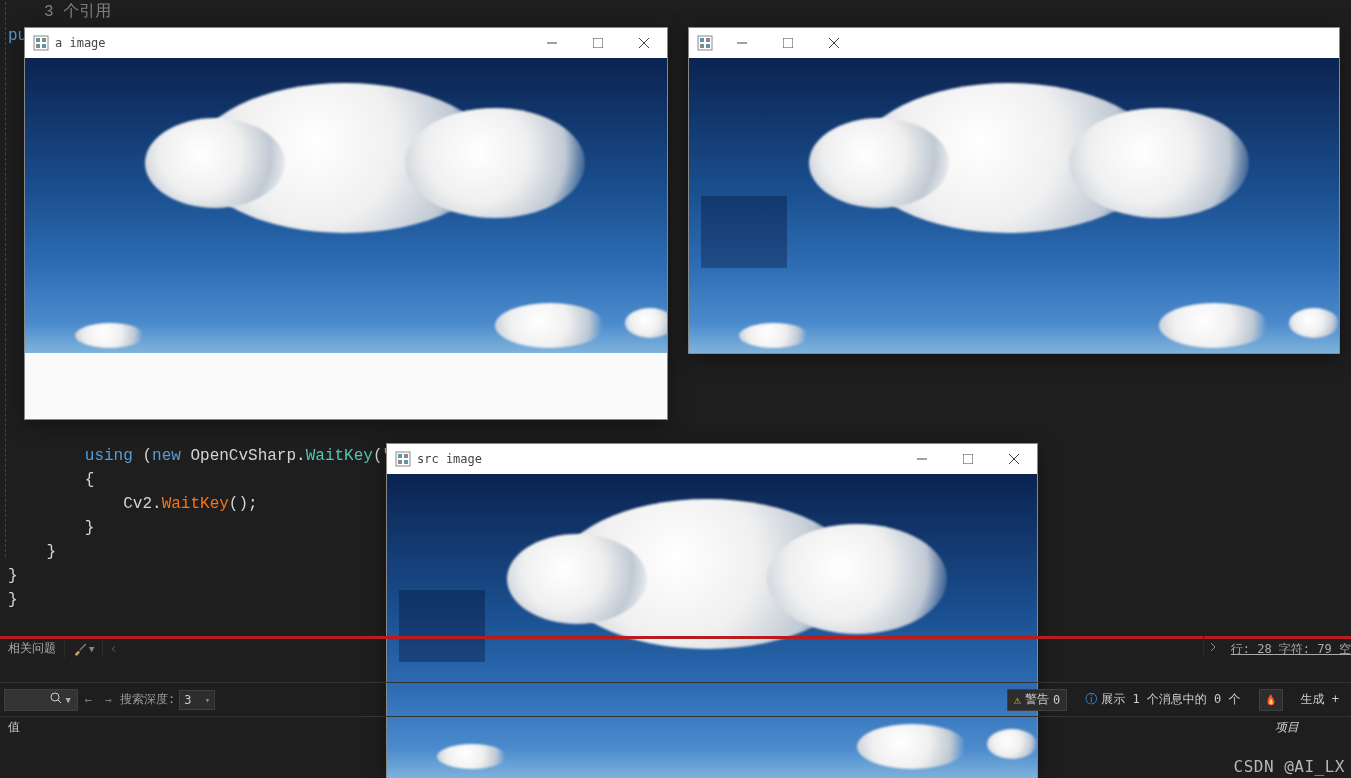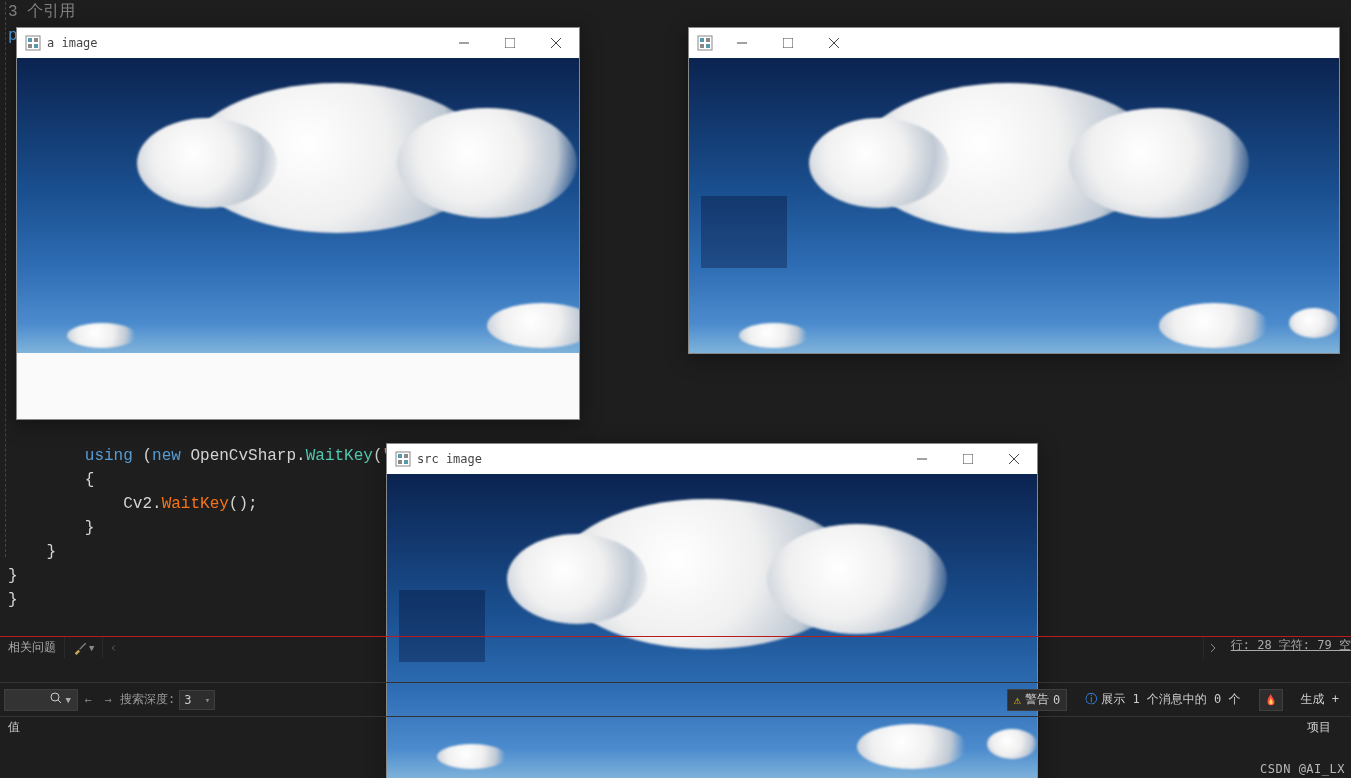--- a/index.html
+++ b/index.html
@@ -4,79 +4,79 @@
 <style>
   * { margin:0; padding:0; box-sizing:border-box; }
   body { width:1351px; height:778px; background:#1e1e1e; font-family:"Segoe UI",Consolas,monospace; overflow:hidden; position:relative; color:#cccccc; font-size:13px; }
   .code-area { position:absolute; left:0; top:0; width:1351px; height:635px; font-family:Consolas,"Courier New",monospace; font-size:16px; line-height:24px; padding-left:8px; }
   .code-area span { white-space:pre; }
   .kw-blue { color:#569cd6; }
   .kw-green { color:#4ec9b0; }
   .kw-orange { color:#ce9178; }
   .kw-yellow { color:#f97316; }
   .kw-plain { color:#d4d4d4; }
-  .kw-gray { color:#808080; }
+  .kw-gray { color:#808080;margin-left:36px; }
 
   .win { position:absolute; background:#fff; box-shadow:0 4px 20px rgba(0,0,0,.4); border:1px solid #888; }
   .titlebar { height:30px; display:flex; align-items:center; padding-left:8px; background:#fff; color:#444; font-size:12px; }
   .titlebar .icon { width:16px; height:16px; margin-right:6px; display:inline-block; }
   .titlebar .title { flex:1; }
   .titlebar .ctrls { display:flex; }
   .titlebar .ctrl { width:46px; height:30px; display:flex; align-items:center; justify-content:center; color:#555; font-size:11px; }
   .titlebar .ctrl svg { width:10px; height:10px; }
   .content { width:100%; background:#1a3d6b; position:relative; overflow:hidden; }
   .sky { width:100%; height:100%; background:linear-gradient(180deg,#0b2350 0%,#1a4f8f 45%,#2d6cb3 70%,#4b8bcd 90%,#7fb3db 100%); position:relative; }
   .cloud { position:absolute; background:radial-gradient(circle at 40% 40%,#ffffff,#f0f0f0 40%,#c0c9d4 70%,rgba(255,255,255,0) 90%); border-radius:50%; filter:blur(1px); }
   .overlay-sq { position:absolute; background:rgba(0,0,30,.3); }
 
   
-  .panel1 { position:absolute; left:0; top:636px; width:1351px; height:22px; border-top:1px solid #b91c1c; display:flex; align-items:flex-start; font-size:12px; color:#aaa; }
+  .panel1 { position:absolute; left:0; top:636px; width:1351px; height:22px; border-top:3px solid #b91c1c; display:flex; align-items:flex-end; font-size:12px; color:#aaa; }
   .panel1 .seg { padding:0 8px; display:flex; align-items:center; height:100%; border-right:1px solid #2a2a2a; }
   .panel1 .scrollctrl { display:flex; align-items:center; margin-left:auto; }
   .panel1 .arrow { width:20px; height:22px; display:flex; align-items:center; justify-content:center; border-left:1px solid #2a2a2a; }
   .panel1 .right { margin-left:8px; white-space:nowrap;text-decoration:underline; }
 
   .panel2 { position:absolute; left:0; top:682px; width:1351px; height:34px; border-top:1px solid #333; display:flex; align-items:center; font-size:12px; color:#ccc; }
   .panel2 .searchbox { width:74px; height:22px; margin-left:4px; border:1px solid #3f3f3f; background:#333; display:flex; align-items:center; justify-content:flex-end; padding:0 6px; }
   .panel2 .nav { width:20px; height:22px; display:flex; align-items:center; justify-content:center; color:#777; }
   .panel2 .depth { margin-left:2px; color:#999; }
   .panel2 .depthsel { width:36px; height:20px; background:#2d2d2d; border:1px solid #3f3f3f; margin-left:4px; display:flex; align-items:center; padding:0 4px; }
   .panel2 .right { margin-left:auto; display:flex; align-items:center; gap:12px; padding-right:6px; }
   .panel2 .chip { display:flex; align-items:center; gap:4px; padding:0 6px; height:22px; }
   .panel2 .chip.box { border:1px solid #3f3f3f; background:#2d2d2d; }
   .icn-warn { color:#ffcc00; }
   .icn-info { color:#3794ff; }
   .icn-flame { width:14px; height:14px; }
 
   .panel3 { position:absolute; left:0; top:716px; width:1351px; height:22px; border-top:1px solid #333; display:flex; align-items:center; font-size:12px; color:#ccc; }
   .panel3 .col1 { width:175px; padding-left:8px; }
-  .panel3 .right { margin-left:auto; padding-right:20px; }
-
-  .watermark { position:absolute; right:6px; bottom:2px; font-size:12px; color:#b7b7b7; letter-spacing:.5px; }
+  .panel3 .right { margin-left:auto; padding-right:52px;font-style:italic; }
+
+  .watermark { position:absolute; right:6px; bottom:2px; font-size:16px; color:#b7b7b7; letter-spacing:.5px; }
 
   .bracket-guide { position:absolute; left:5px; top:2px; width:2px; height:555px; border-left:1px dashed #444; }
 </style>
 </head>
 <body>
 
 <div class="code-area">
   <div class="bracket-guide"></div>
   <div><span class="kw-gray">3 个引用</span></div>
   <div><span class="kw-blue">public partial class </span><span class="kw-green">Form1 </span><span class="kw-plain">: </span><span class="kw-green">Form</span></div>
   <div style="height:396px"></div>
   <div><span class="kw-blue">        using </span><span class="kw-plain">(</span><span class="kw-blue">new </span><span class="kw-plain">OpenCvSharp</span><span class="kw-plain">.</span><span class="kw-green">WaitKey</span><span class="kw-plain">(</span><span class="kw-orange">"src image"</span><span class="kw-plain">, srcPic))</span></div>
   <div><span class="kw-plain">        {</span></div>
   <div><span class="kw-plain">            Cv2.</span><span class="kw-yellow">WaitKey</span><span class="kw-plain">();</span></div>
   <div><span class="kw-plain">        }</span></div>
   <div><span class="kw-plain">    }</span></div>
   <div><span class="kw-plain">}</span></div>
   <div><span class="kw-plain">}</span></div>
 </div>
 
-<div class="win" style="left:16px; top:27px; width:564px;">
+<div class="win" style="left:24px; top:27px; width:644px;">
   <div class="titlebar">
     <span class="icon"><svg viewBox="0 0 16 16">
           <rect x="1" y="1" width="14" height="14" fill="none" stroke="#888"></rect>
           <rect x="3" y="3" width="4" height="4" fill="#59a"></rect>
           <rect x="9" y="3" width="4" height="4" fill="#888"></rect>
           <rect x="3" y="9" width="4" height="4" fill="#888"></rect>
           <rect x="9" y="9" width="4" height="4" fill="#59a"></rect>
         </svg></span>
     <span class="title">a image</span>
     <div class="ctrls">

